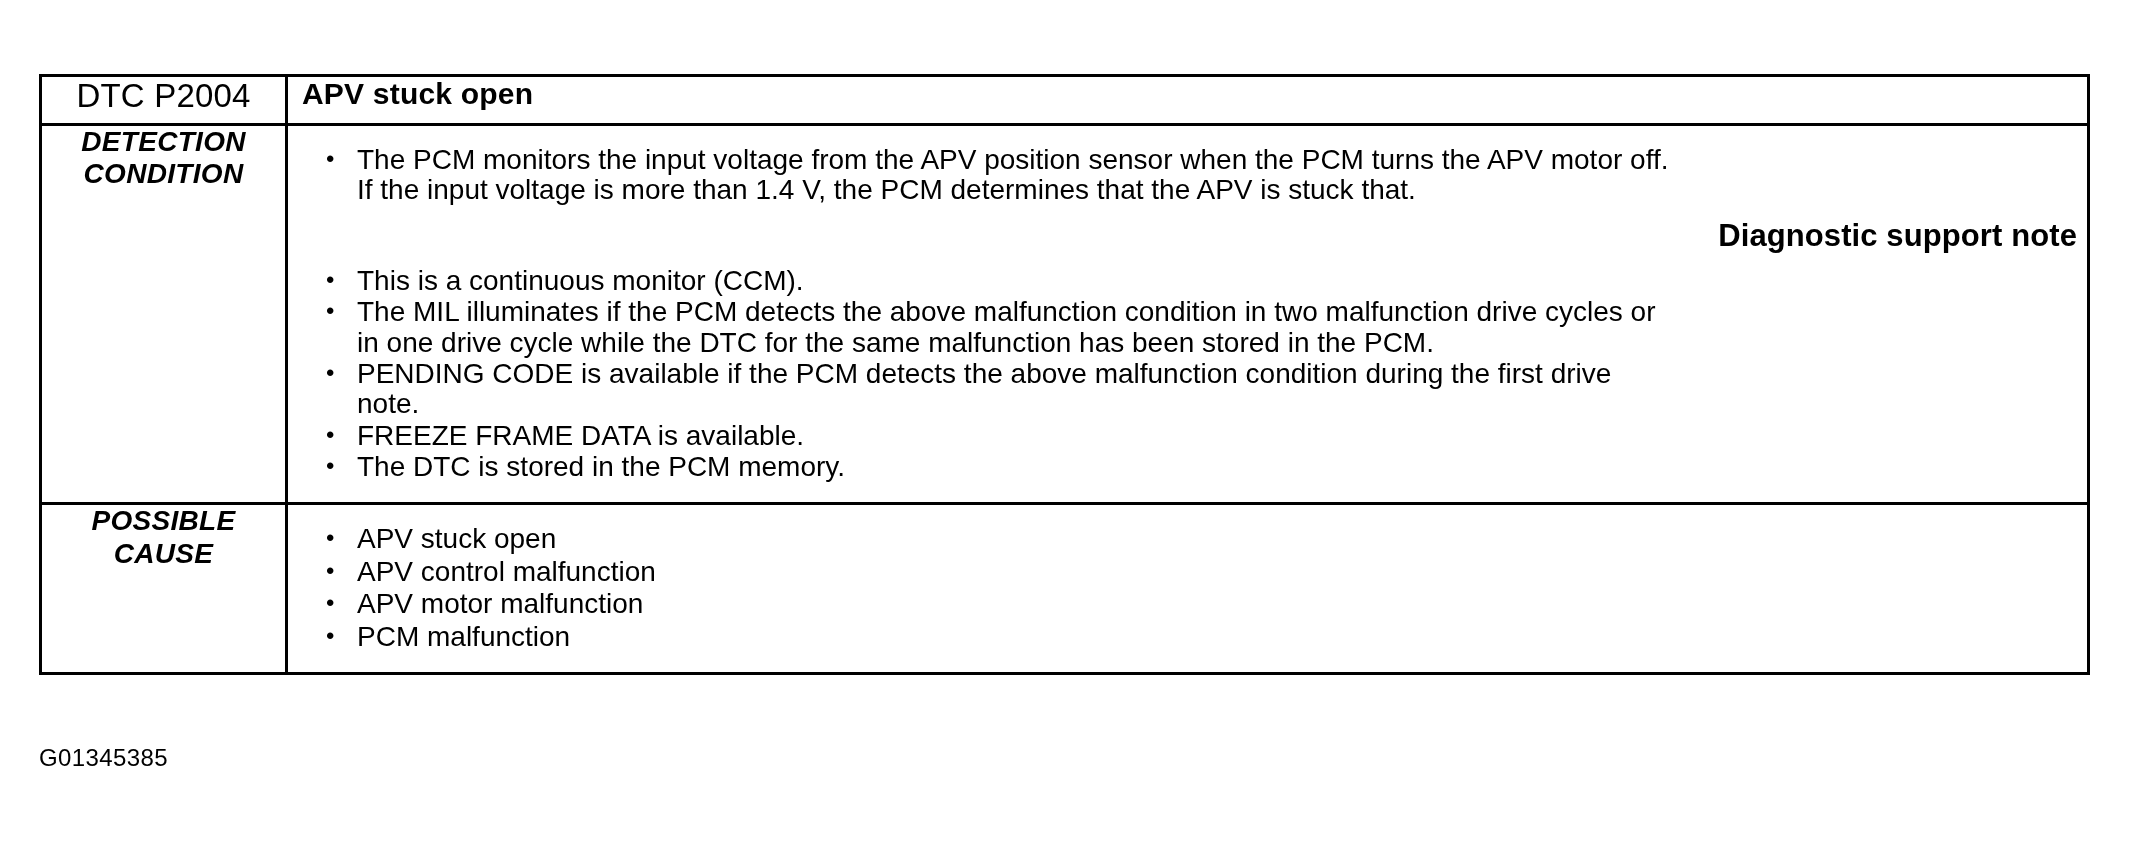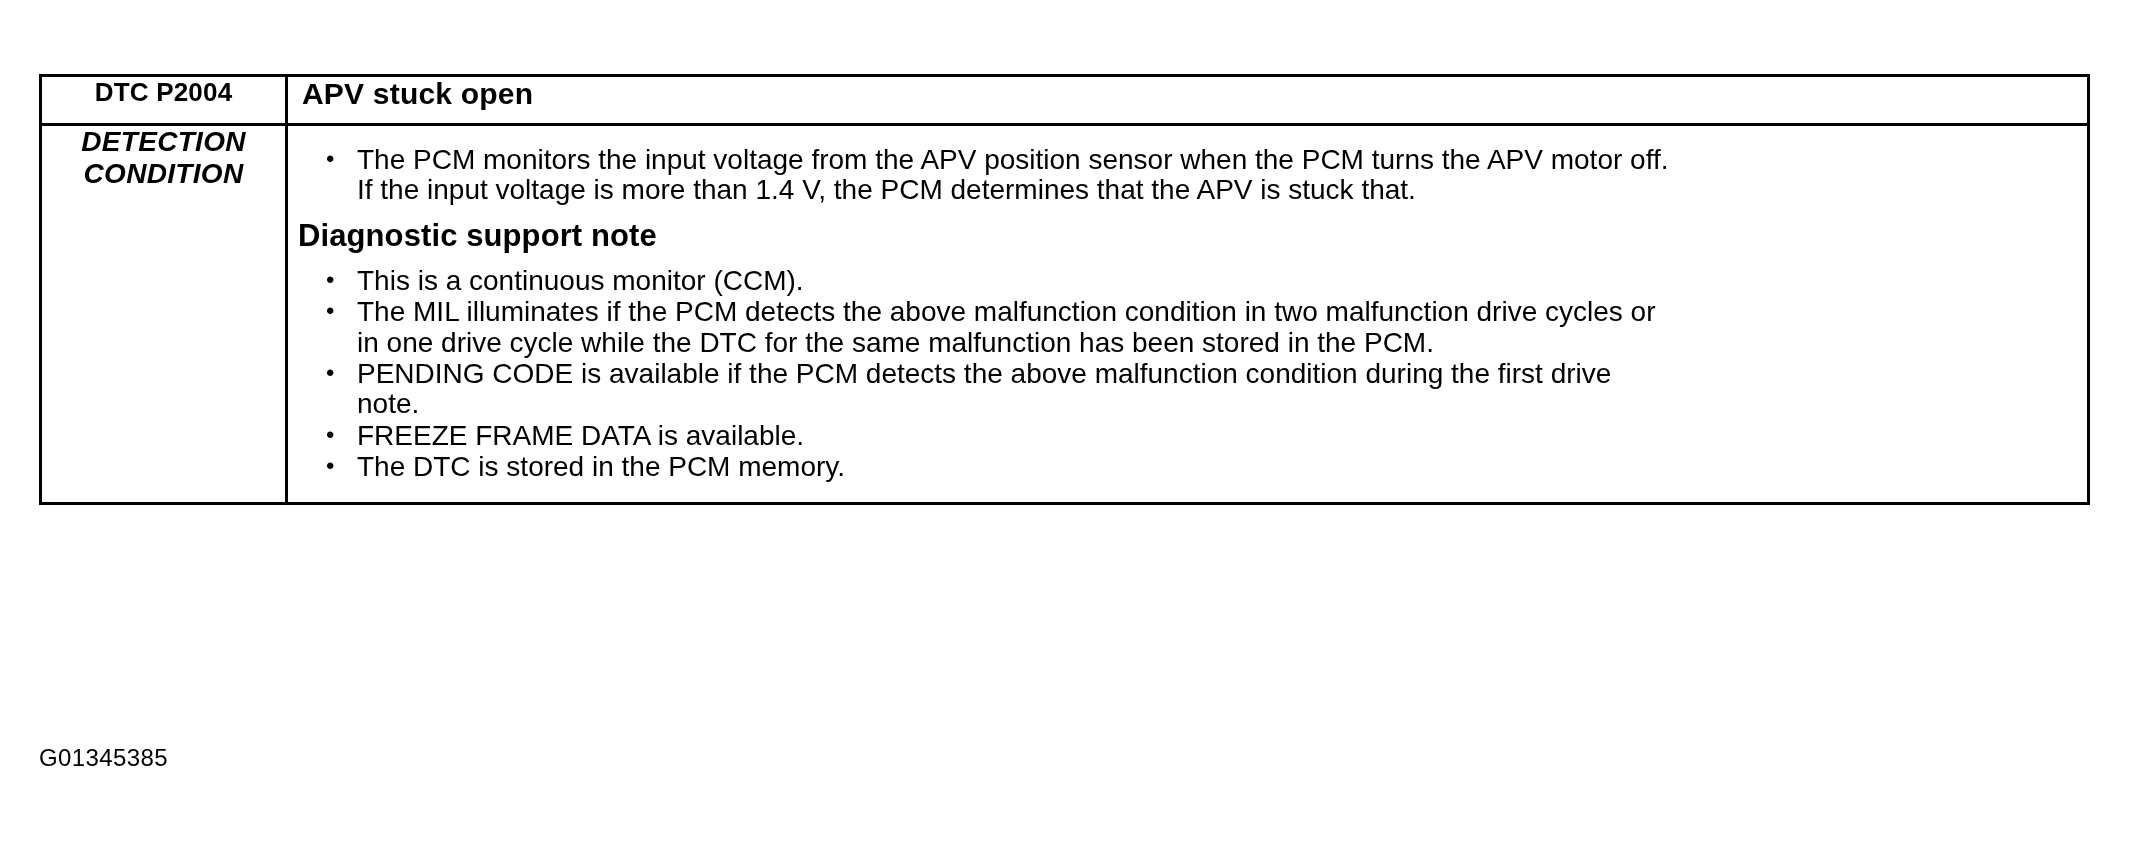--- a/index.html
+++ b/index.html
@@ -46,22 +46,22 @@
     width: 246px;
   }
 
   
   .row-header td {
     height: 46px;
   }
   .cell-dtc-code {
     text-align: center;
     vertical-align: middle;
-    font-size: 26px;
-    font-weight: bold;
+    font-size: 33px;
+    font-weight: normal;
     letter-spacing: 0.2px;
   }
   .cell-dtc-name {
     vertical-align: middle;
     font-size: 30px;
     font-weight: bold;
     padding-left: 14px !important;
     letter-spacing: 0.2px;
   }
 
@@ -108,20 +108,21 @@
   .bullet-list li .cont-line {
     display: block;
   }
 
   .subheading {
     font-size: 31px;
     font-weight: bold;
     margin: 2px 0 3px 0;
     padding-left: 0;
     letter-spacing: 0.1px;
+    text-align: right;
   }
 
   .bold-inline {
     font-weight: normal;
   }
 
   .list-cause li {
     margin-bottom: 2px;
   }
 
@@ -185,19 +186,33 @@
               <span class="cont-line">FREEZE FRAME DATA is available.</span>
             </li>
             <li>
               <span class="cont-line">The DTC is stored in the PCM memory.</span>
             </li>
           </ul>
 
         </td>
       </tr>
 
+      <tr class="row-cause">
+        <td class="cell-section-label">
+          <span class="lbl-line">POSSIBLE</span>
+          <span class="lbl-line">CAUSE</span>
+        </td>
+        <td class="cell-content">
+          <ul class="bullet-list list-cause">
+            <li>APV stuck open</li>
+            <li>APV control malfunction</li>
+            <li>APV motor malfunction</li>
+            <li>PCM malfunction</li>
+          </ul>
+        </td>
+      </tr>
 
     </tbody>
   </table>
 
   <div class="figure-caption">G01345385</div>
 
 </div>
 
 </body></html>

